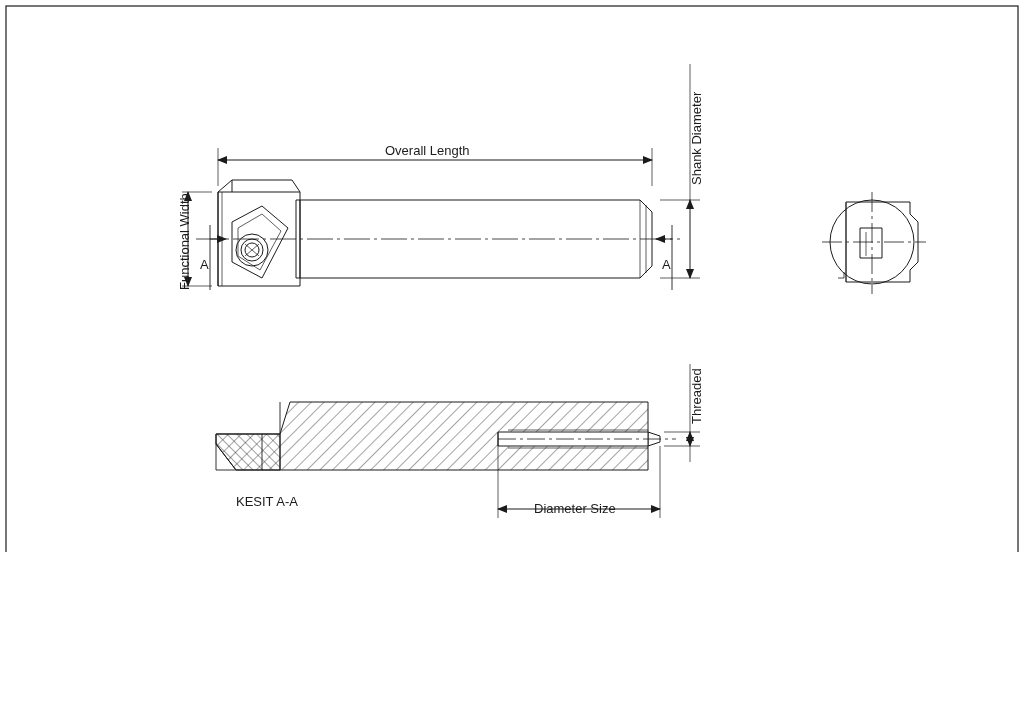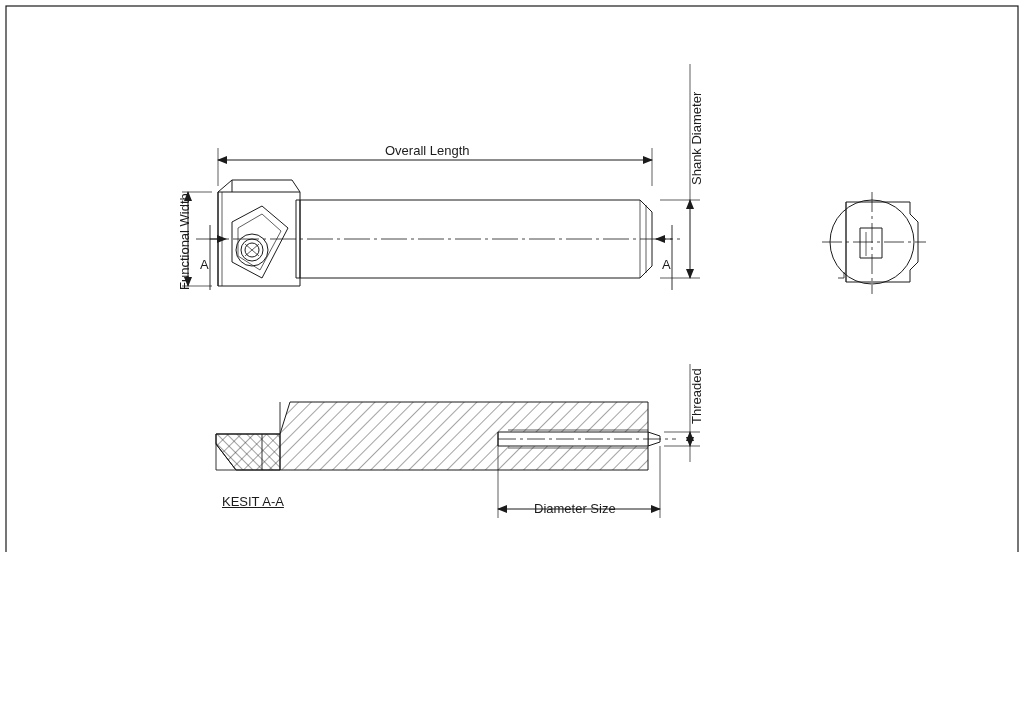--- a/index.html
+++ b/index.html
@@ -168,19 +168,19 @@
   <div class="lbl" style="left:385px; top:144px;">Overall Length</div>
 
   <div class="lbl rot90" style="left:178px; top:290px;">Functional Width</div>
 
   <div class="lbl rot90" style="left:690px; top:185px;">Shank Diameter</div>
 
   <div class="lbl" style="left:200px; top:258px;">A</div>
 
   <div class="lbl" style="left:662px; top:258px;">A</div>
 
-  <div class="lbl" style="left:222px; top:495px;text-decoration:underline;">KESIT A-A</div>
+  <div class="lbl" style="left:236px; top:495px;">KESIT A-A</div>
 
   <div class="lbl rot90" style="left:690px; top:424px;">Threaded</div>
 
   <div class="lbl" style="left:534px; top:502px;">Diameter Size</div>
 
 </div>
 
 </body></html>

